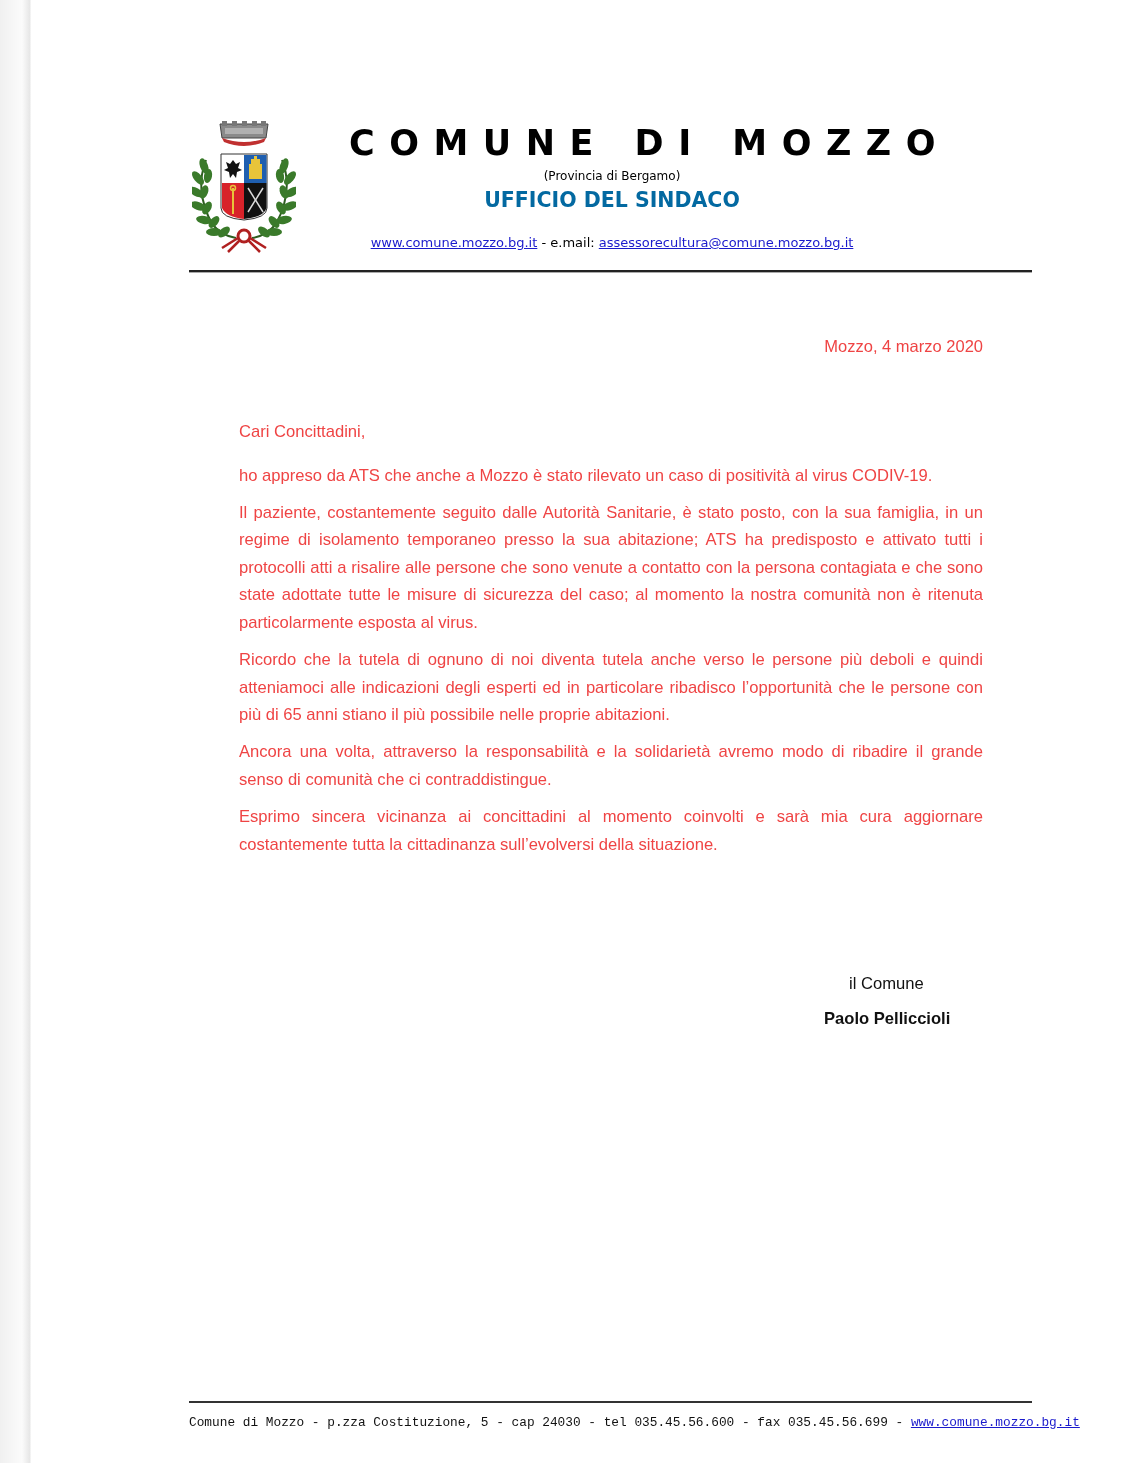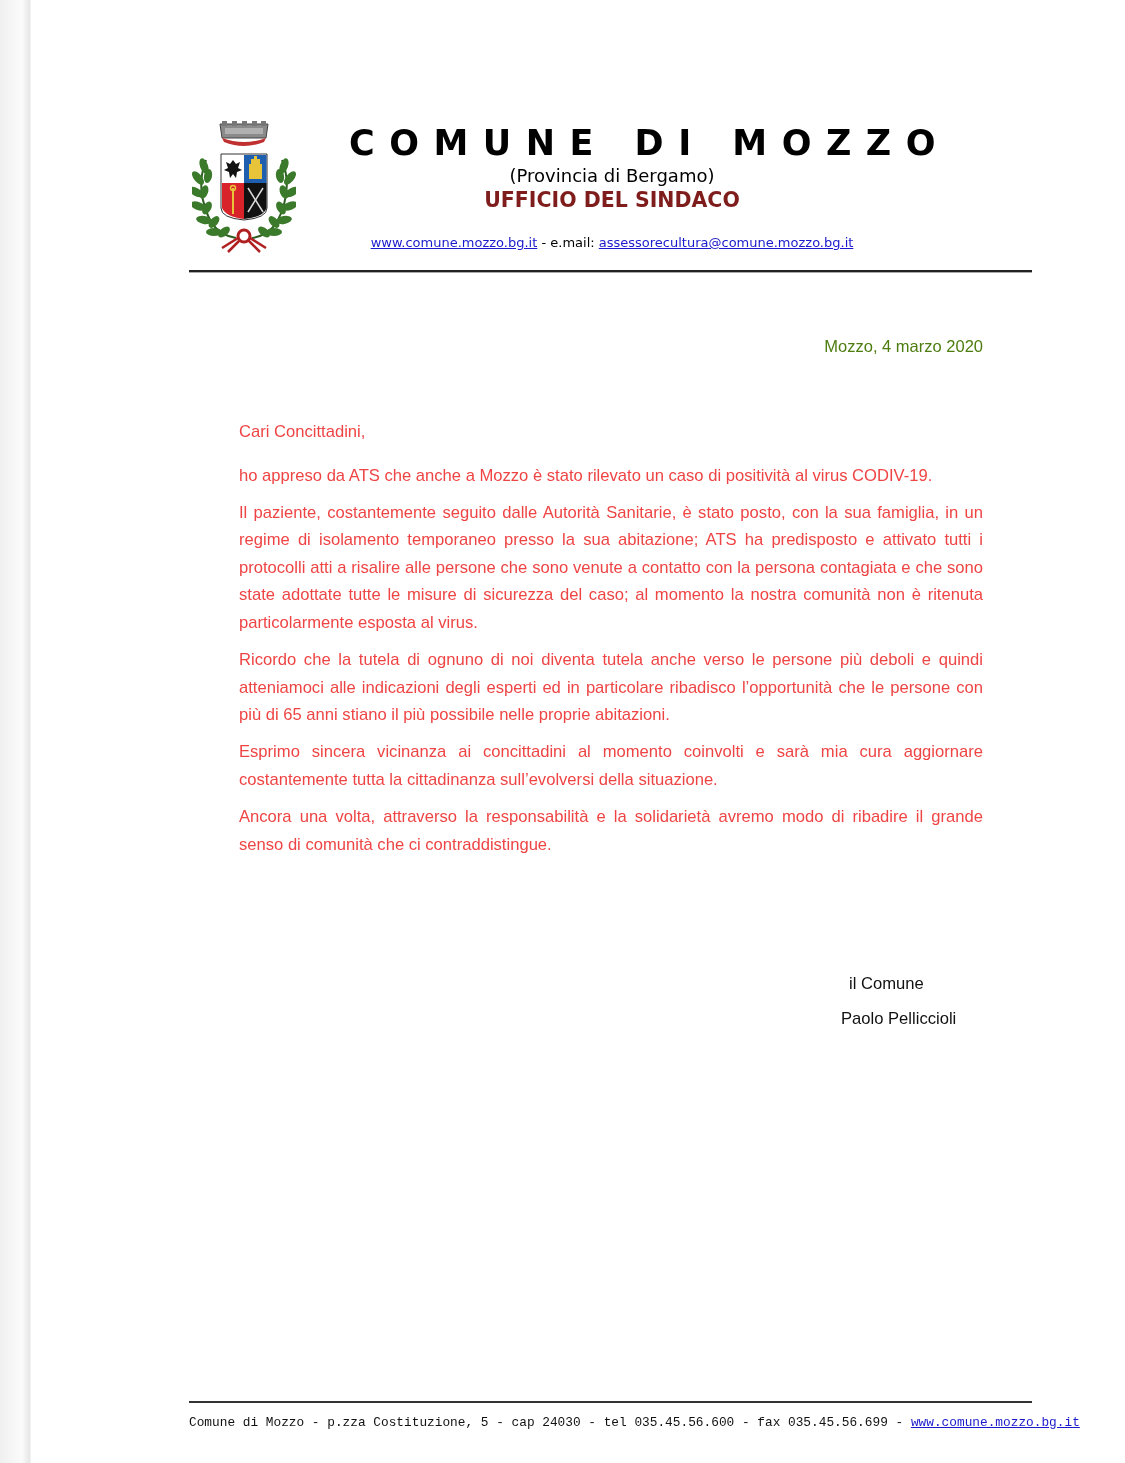--- a/index.html
+++ b/index.html
@@ -48,34 +48,34 @@
       line-height: 44px;
       white-space: nowrap;
     }
     .province {
       position: absolute;
       left: 270px;
       top: 165px;
       width: 526px;
       text-align: center;
       font-family: "DejaVu Sans", sans-serif;
-      font-size: 18px;
+      font-size: 12px;
       color: #000;
       line-height: 22px;
     }
     .office {
       position: absolute;
       left: 270px;
       top: 186px;
       width: 526px;
       text-align: center;
       font-family: "DejaVu Sans", sans-serif;
       font-weight: bold;
       font-size: 20.5px;
-      color: #7f1d1d;
+      color: #0369a1;
       line-height: 28px;
     }
     .contacts {
       position: absolute;
       left: 200px;
       top: 233px;
       width: 666px;
       text-align: center;
       font-family: "DejaVu Sans", sans-serif;
       font-size: 13px;
@@ -96,21 +96,21 @@
       background: #222;
       border-bottom: 1px solid #aaa;
     }
     
     .date {
       position: absolute;
       right: 160px;
       top: 334px;
       font-family: "Liberation Sans", sans-serif;
       font-size: 16.5px;
-      color: #4d7c0f;
+      color: #ef4444;
       line-height: 24px;
     }
     .letter {
       position: absolute;
       left: 160px;
       top: 418px;
       width: 744px;
       font-family: "Liberation Sans", sans-serif;
       font-size: 16.6px;
       color: #ef4444;
@@ -135,24 +135,25 @@
     }
     .signature .role {
       position: absolute;
       left: 70px;
       top: 0;
       line-height: 24px;
       white-space: nowrap;
     }
     .signature .name {
       position: absolute;
-      left: 62px;
+      left: 45px;
       top: 35px;
       line-height: 24px;
       white-space: nowrap;
+      font-weight: bold;
     }
     
     .rule-bottom {
       position: absolute;
       left: 110px;
       top: 1401px;
       width: 843px;
       height: 2px;
       background: #333;
     }
@@ -256,22 +257,22 @@
 
     <div class="rule-top"></div>
 
     <div class="date">Mozzo, 4 marzo 2020</div>
 
     <div class="letter">
       <p class="salutation">Cari Concittadini,</p>
       <p>ho appreso da ATS che anche a Mozzo è stato rilevato un caso di positività al virus CODIV-19.</p>
       <p>Il paziente, costantemente seguito dalle Autorità Sanitarie, è stato posto, con la sua famiglia, in un regime di isolamento temporaneo presso la sua abitazione; ATS ha predisposto e attivato tutti i protocolli atti a risalire alle persone che sono venute a contatto con la persona contagiata e che sono state adottate tutte le misure di sicurezza del caso; al momento la nostra comunità non è ritenuta particolarmente esposta al virus.</p>
       <p>Ricordo che la tutela di ognuno di noi diventa tutela anche verso le persone più deboli e quindi atteniamoci alle indicazioni degli esperti ed in particolare ribadisco l’opportunità che le persone con più di 65 anni stiano il più possibile nelle proprie abitazioni.</p>
+      <p>Ancora una volta, attraverso la responsabilità e la solidarietà avremo modo di ribadire il grande senso di comunità che ci contraddistingue.</p>
       <p>Esprimo sincera vicinanza ai concittadini al momento coinvolti e sarà mia cura aggiornare costantemente tutta la cittadinanza sull’evolversi della situazione.</p>
-      <p>Ancora una volta, attraverso la responsabilità e la solidarietà avremo modo di ribadire il grande senso di comunità che ci contraddistingue.</p>
     </div>
 
     <div class="signature">
       <div class="role">il Comune</div>
       <div class="name">Paolo Pelliccioli</div>
     </div>
 
     <div class="rule-bottom"></div>
     <div class="footer">
       <span>Comune di Mozzo - p.zza Costituzione, 5 - cap 24030 - tel 035.45.56.600 - fax 035.45.56.699 - </span><a class="link" href="#">www.comune.mozzo.bg.it</a>

